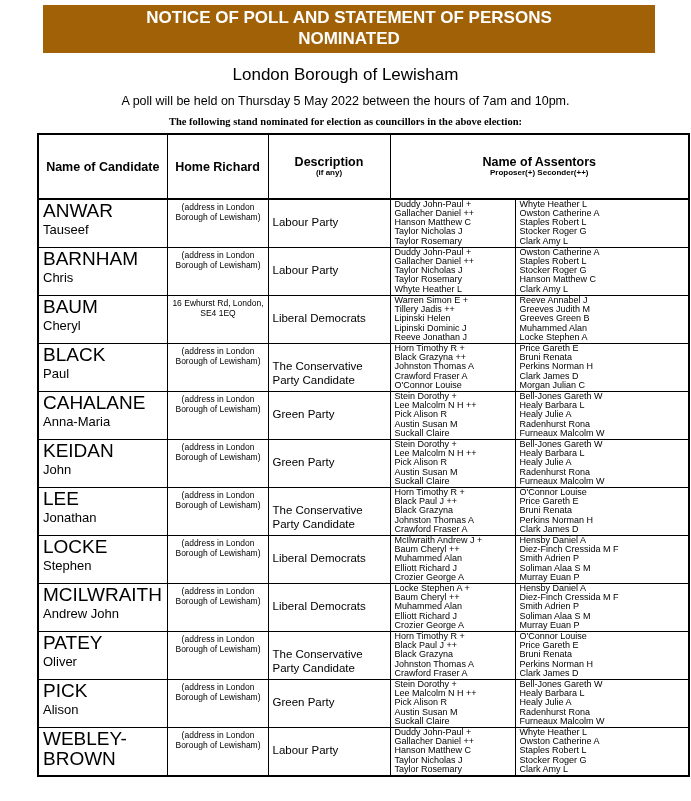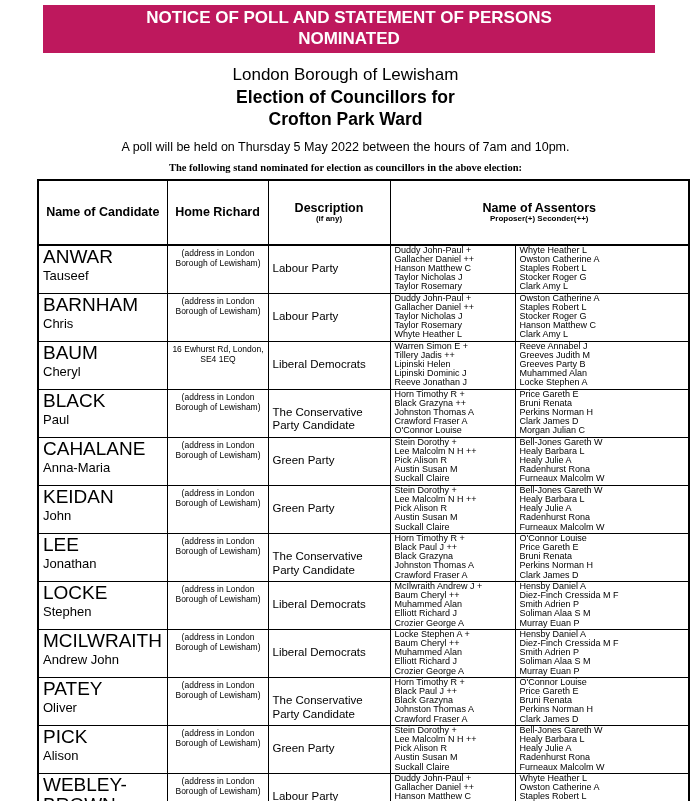--- a/index.html
+++ b/index.html
@@ -4,21 +4,21 @@
 <style>
   html,body{margin:0;padding:0;background:#ffffff;}
   body{
     width:691px;height:801px;
     font-family:"Liberation Sans", sans-serif;
     color:#000;
     -webkit-font-smoothing:antialiased;
   }
   .banner{
     margin:5px 36px 0 43px;
-    background:#be185d;color:#fff;
+    background:#a16207;color:#fff;
     text-align:center;font-weight:bold;
     font-size:17px;line-height:1.22;
     padding:3px 0 4px 0;
   }
   .authority{ text-align:center;font-size:17px;margin-top:12px; }
   .election{ text-align:center;font-weight:bold;font-size:17.5px;line-height:1.25;margin-top:2px; }
   .poll-notice{ text-align:center;font-size:12.5px;margin-top:9px; }
   .nominated{ text-align:center;font-weight:bold;font-size:10.5px;margin-top:8px;margin-bottom:6px;font-family:Liberation Serif, serif; }
 
   table.candidates{
@@ -56,24 +56,20 @@
 
 <div class="page">
 
   <div class="banner">
     <div>NOTICE OF POLL AND STATEMENT OF PERSONS</div>
     <div>NOMINATED</div>
   </div>
 
   <div class="authority">London Borough of Lewisham</div>
 
-  <div class="election">
-    <div>Election of Councillors for</div>
-    <div>Crofton Park Ward</div>
-  </div>
 
   <div class="poll-notice">A poll will be held on Thursday 5 May 2022 between the hours of 7am and 10pm.</div>
 
   <div class="nominated">The following stand nominated for election as councillors in the above election:</div>
 
   <table class="candidates">
     <colgroup>
       <col class="c-name">
         <col class="c-addr">
         <col class="c-desc">
@@ -151,21 +147,21 @@
     <td class="cell-assentors">
             <div class="assentor">Warren Simon E +</div>
             <div class="assentor">Tillery Jadis ++</div>
             <div class="assentor">Lipinski Helen</div>
             <div class="assentor">Lipinski Dominic J</div>
             <div class="assentor">Reeve Jonathan J</div>
           </td>
     <td class="cell-assentors">
             <div class="assentor">Reeve Annabel J</div>
             <div class="assentor">Greeves Judith M</div>
-            <div class="assentor">Greeves Party B</div>
+            <div class="assentor">Greeves Green B</div>
             <div class="assentor">Muhammed Alan</div>
             <div class="assentor">Locke Stephen A</div>
           </td>
   </tr>
 
   <tr>
     <td class="cell-name">
       <div class="surname">BLACK</div>
       <div class="forename">Paul</div>
     </td>

